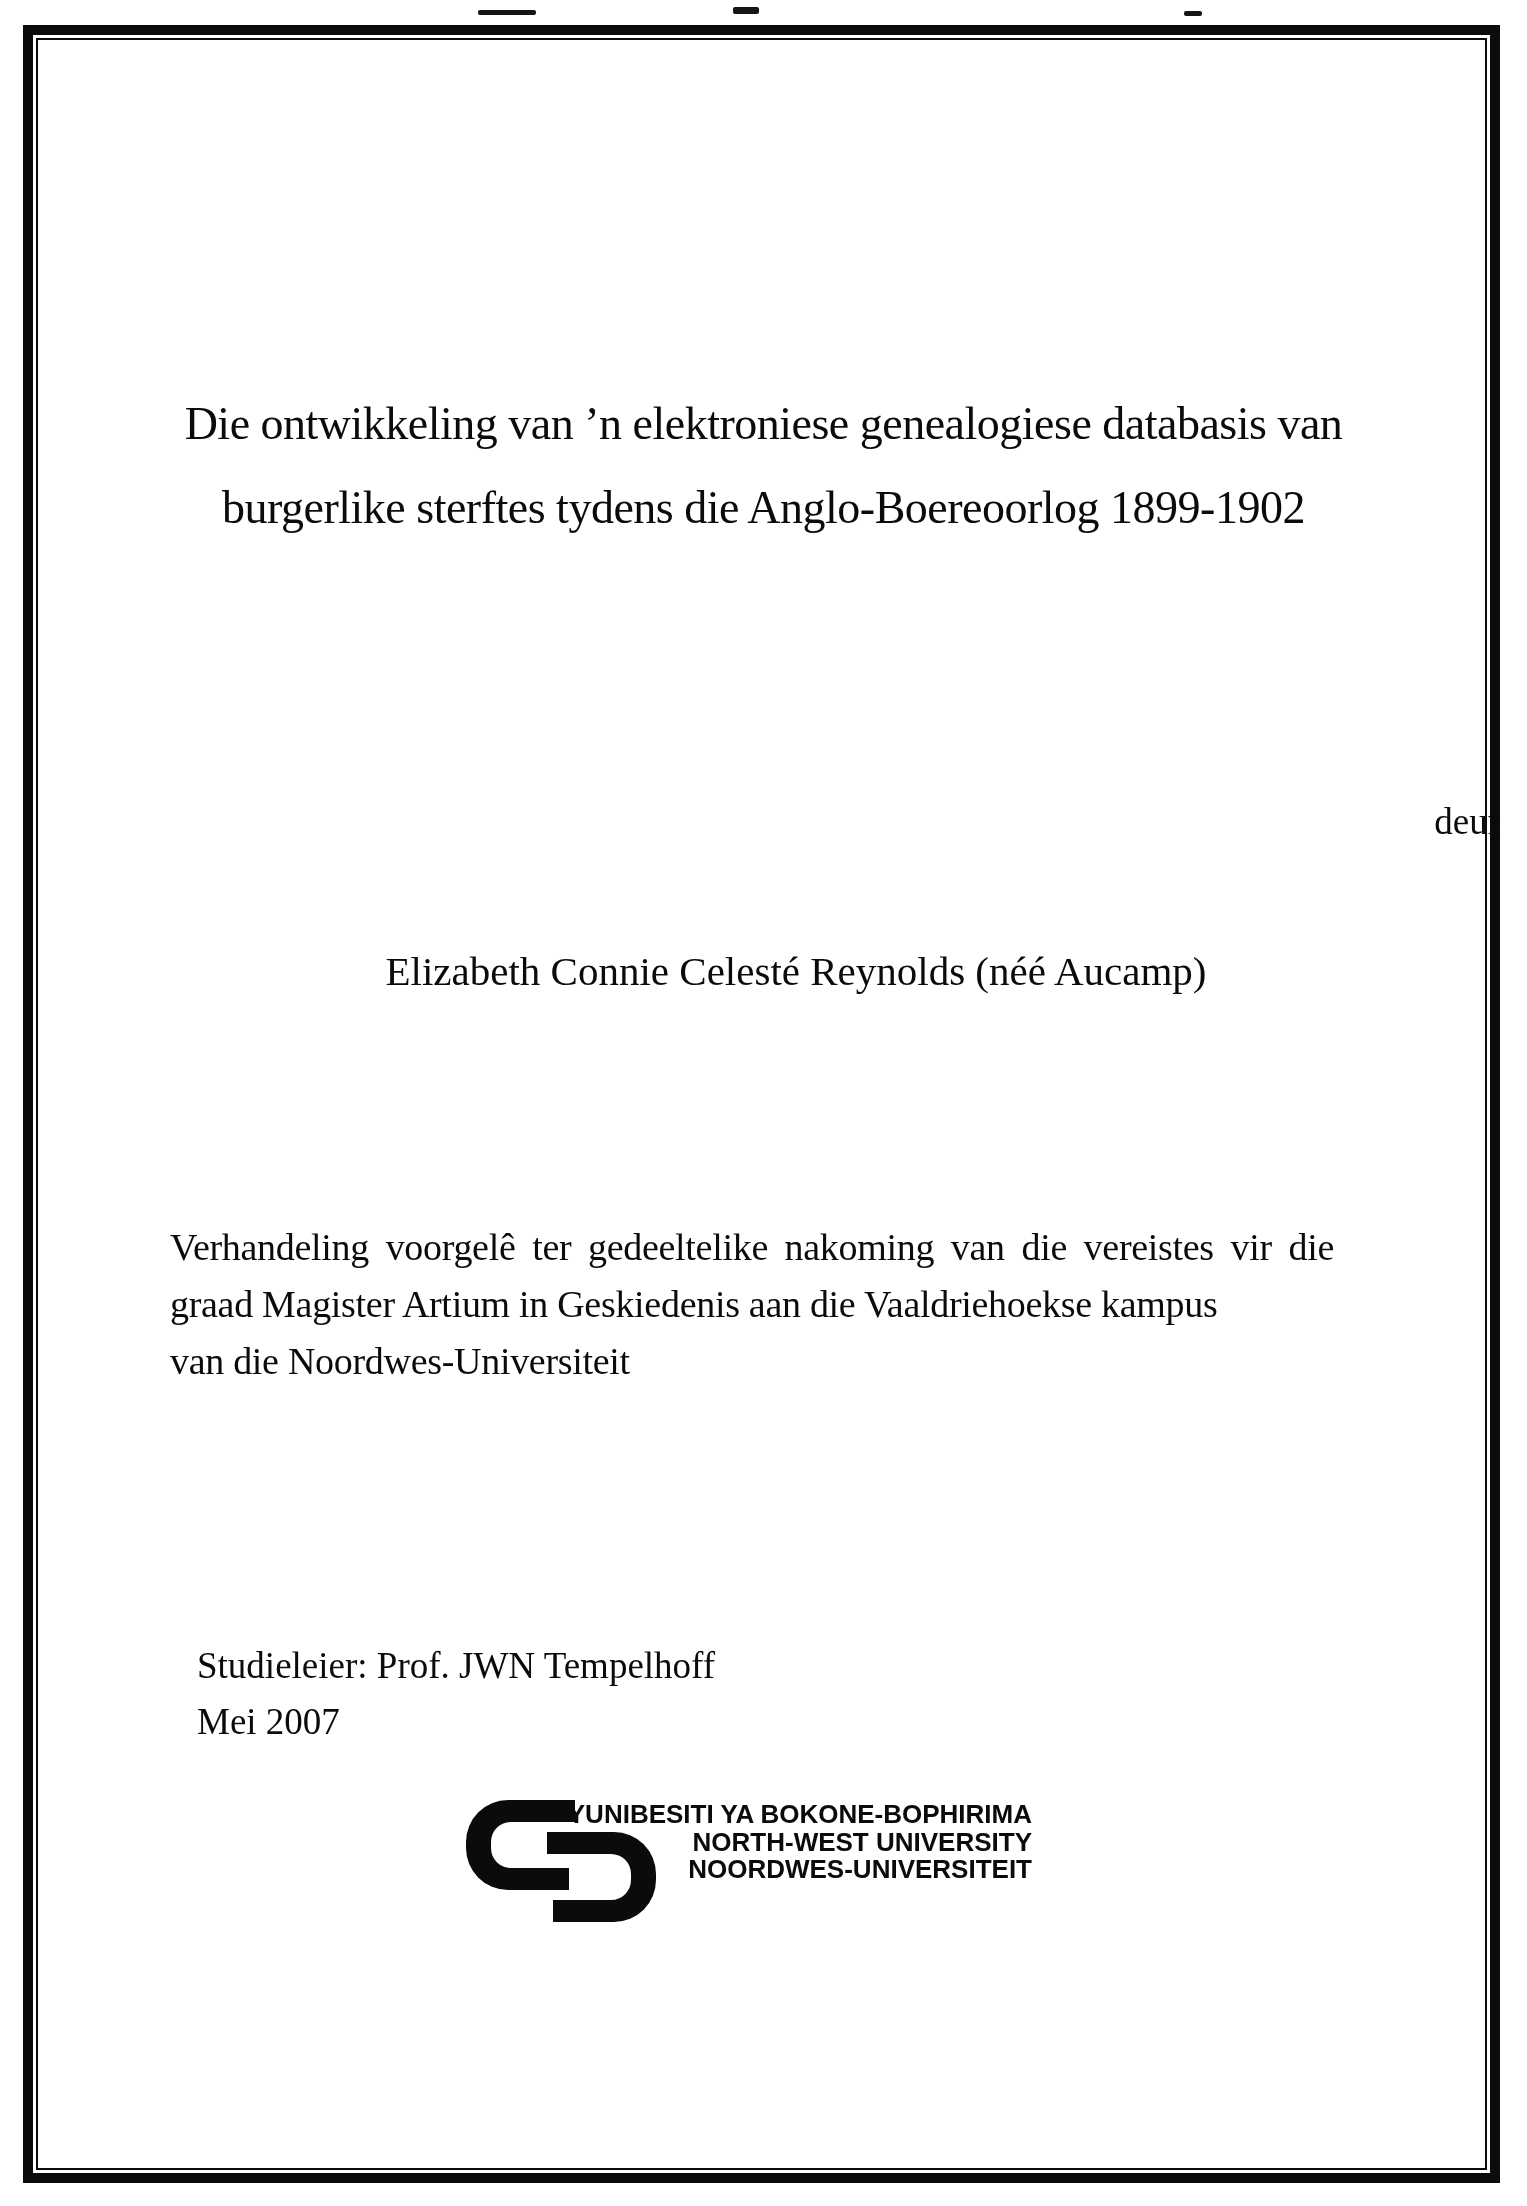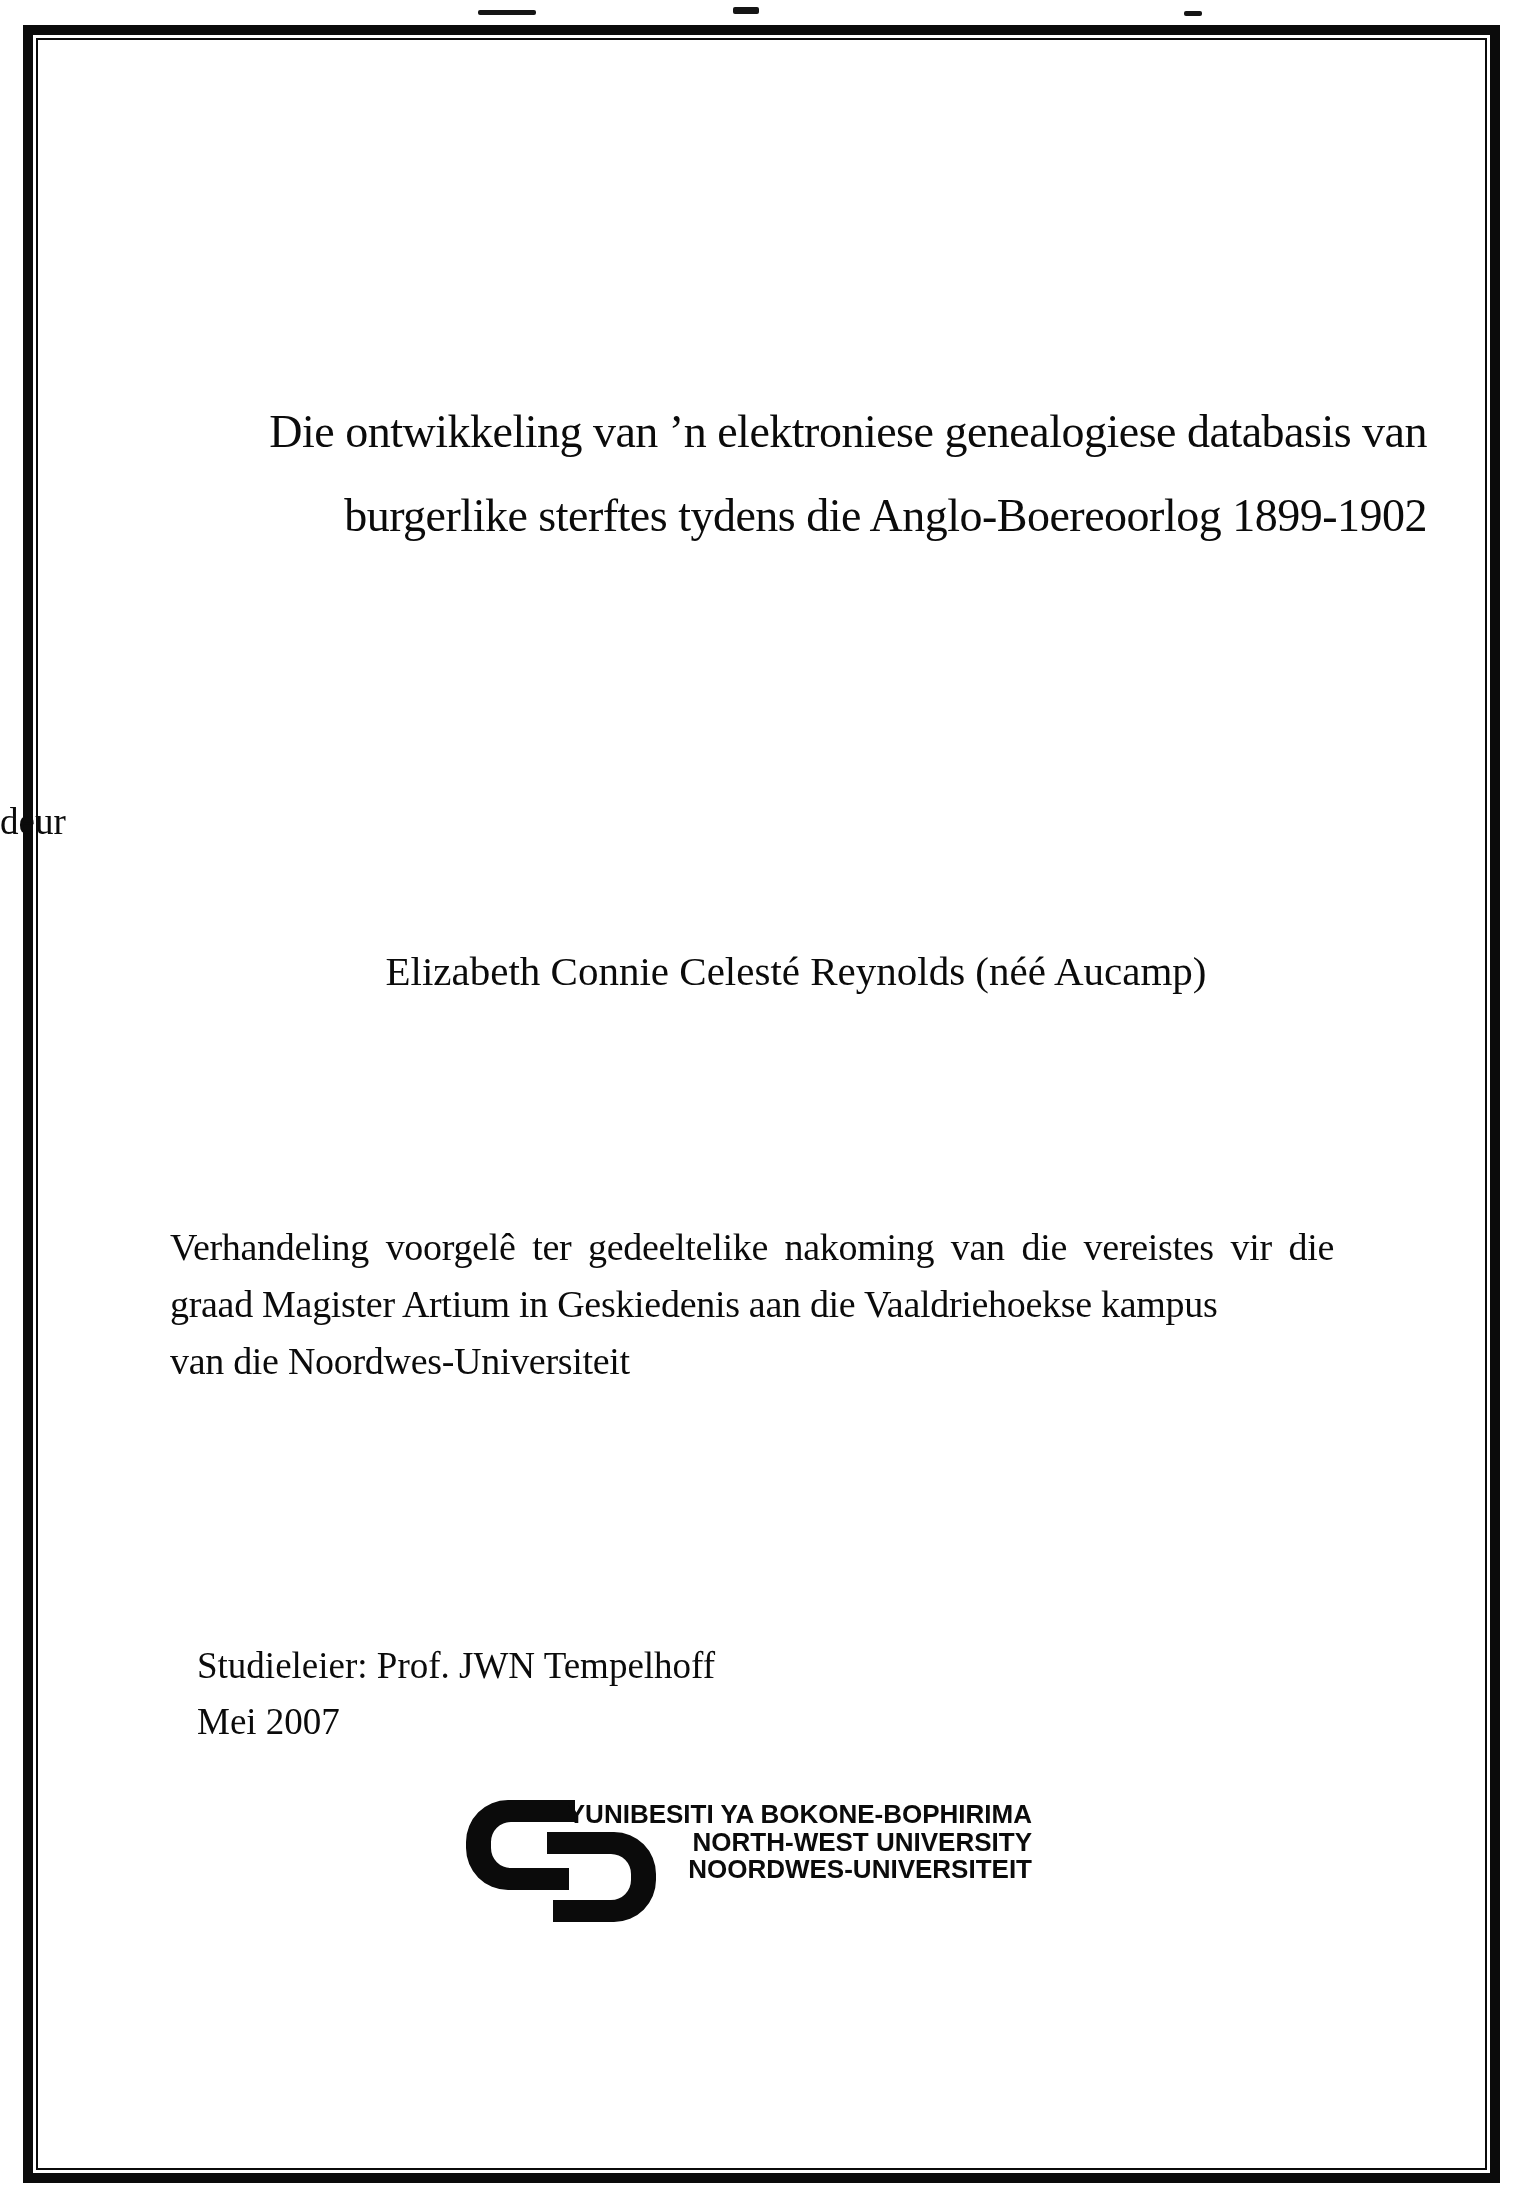--- a/index.html
+++ b/index.html
@@ -24,29 +24,29 @@
   }
 
   
   .speck { position: absolute; background: #151515; border-radius: 2px; }
   .speck1 { left: 478px; top: 10px; width: 58px; height: 5px; }
   .speck2 { left: 733px; top: 7px;  width: 26px; height: 7px; }
   .speck3 { left: 1184px; top: 11px; width: 18px; height: 5px; }
 
   
   .title-block {
-    position: absolute; left: 100px; top: 390px; width: 1327px;
-    text-align: right;
+    position: absolute; left: 100px; top: 382px; width: 1327px;
+    text-align: center;
     font-size: 46px; line-height: 84px;
     letter-spacing: -0.5px;
     white-space: nowrap;
   }
   .byline {
     position: absolute; left: 0; top: 800px; width: 1500px;
-    text-align: left; font-size: 37px; line-height: 44px;
+    text-align: right; font-size: 37px; line-height: 44px;
   }
   .author {
     position: absolute; left: 0; top: 946px; width: 1520px;
     text-align: center; font-size: 41px; line-height: 50px; padding-left: 36px;
   }
   .statement {
     position: absolute; left: 170px; top: 1219px; width: 1164px;
     font-size: 38px; line-height: 57px; letter-spacing: -0.3px;
   }
   .statement .just {

